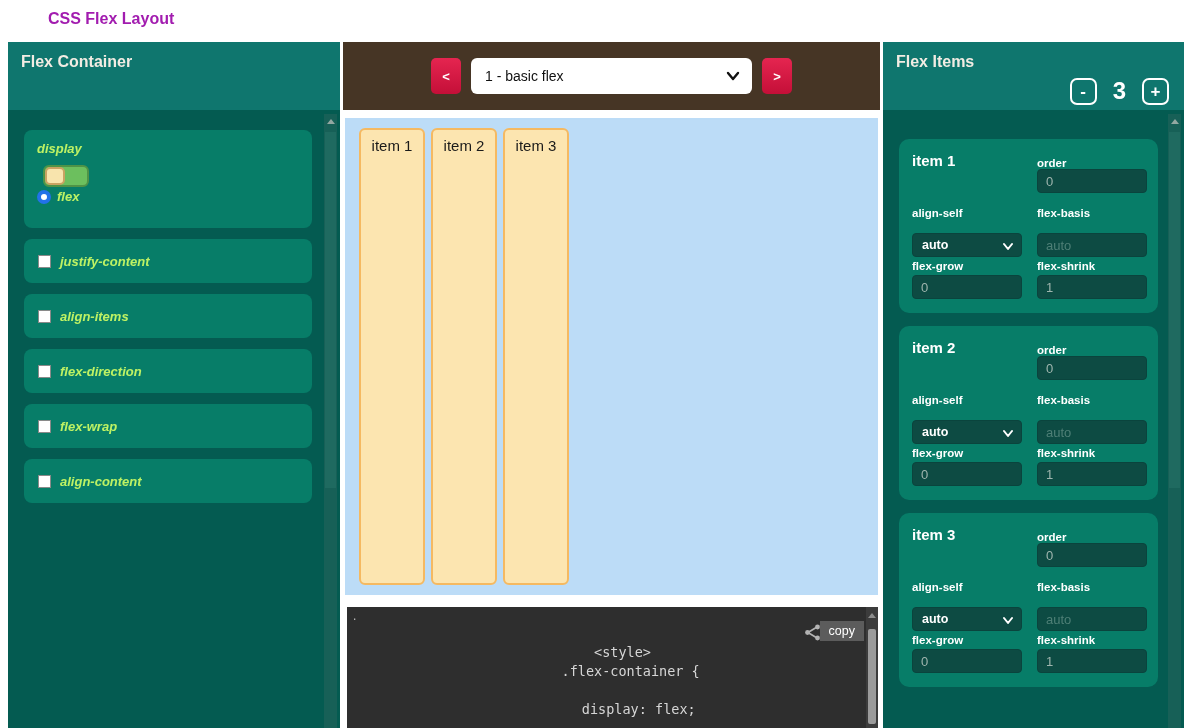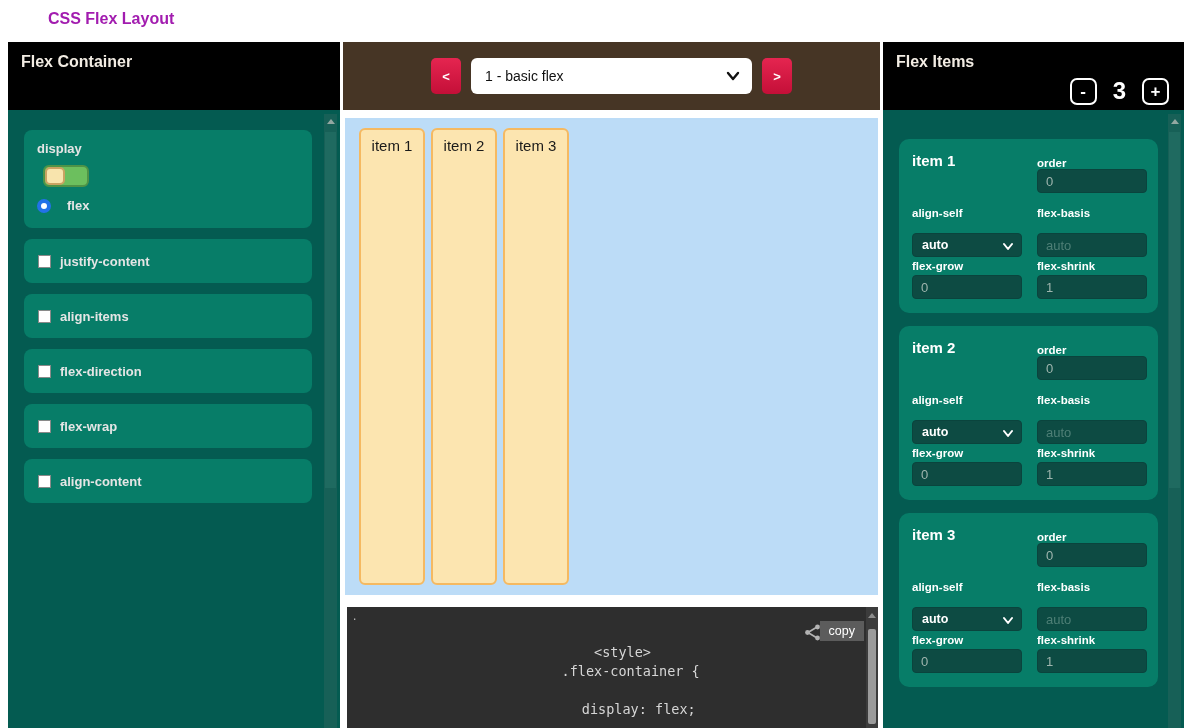--- a/index.html
+++ b/index.html
@@ -4,38 +4,38 @@
 <style>
   * { margin:0; padding:0; box-sizing:border-box; }
   html,body { width:1199px; height:728px; background:#ffffff; overflow:hidden;
     font-family:"Liberation Sans", sans-serif; }
   .stage { position:relative; width:1199px; height:728px; }
 
   .page-title { position:absolute; left:16px; top:10px; font-size:16px; font-weight:bold; color:#a21caf;margin-left:32px; }
 
   
   .panel { position:absolute; top:42px; }
-  .panel-header { background:#000000; color:#f2ece3; height:68px; padding:11px 13px; font-size:16px; font-weight:bold; position:relative; }
+  .panel-header { background:#0f766e; color:#f2ece3; height:68px; padding:11px 13px; font-size:16px; font-weight:bold; position:relative; }
   .panel-body { position:relative; background:#045b51; overflow:hidden; }
 
   
   .vscroll { position:absolute; top:4px; right:3px; bottom:0; width:13px; background:#176057; }
   .vscroll .thumb { position:absolute; left:1px; top:18px; width:11px; height:58%; background:#1f6a60; }
   .tri-up { position:absolute; top:5px; left:3px; width:0; height:0;
     border-left:4px solid transparent; border-right:4px solid transparent; border-bottom:5px solid #93a8a2; }
 
   
   #left-panel { left:8px; width:332px; height:686px; }
   #left-panel .panel-body { height:618px; padding:20px 28px 0 16px; }
   .ctl-card { background:#077d68; border-radius:8px; width:288px; }
   .display-card { height:98px; padding:11px 13px; margin-bottom:11px; }
-  .ctl-label { color:#e5e5e5; font-size:13px; font-weight:bold; }
+  .ctl-label { color:#bef264; font-size:13px; font-weight:bold;font-style:italic; }
   .toggle { margin:9px 0 0 6px; width:46px; height:22px; background:#6cbf5e; border:2px solid #4f9347; border-radius:6px; position:relative; cursor:pointer; }
   .toggle .knob { position:absolute; left:0px; top:0px; width:20px; height:18px; background:#f8e4ad; border:2px solid #c9a362; border-radius:5px; }
-  .radio-row { margin-top:11px; display:flex; align-items:center; gap:16px; }
+  .radio-row { margin-top:2px; display:flex; align-items:center; gap:6px; }
   .radio { width:14px; height:14px; border-radius:50%; background:#fff; border:4px solid #2272e8; }
   .chk-card { height:44px; margin-bottom:11px; display:flex; align-items:center; gap:9px; padding-left:14px; }
   .checkbox { width:13px; height:13px; background:#fff; border:1px solid #8a8a8a; }
 
   
   #middle-header { left:343px; width:537px; height:68px; background:#463525; position:absolute; top:42px;
     display:flex; align-items:center; justify-content:center; gap:10px; }
   .nav-btn { width:30px; height:36px; border:none; border-radius:5px; color:#fff; font-size:13px; font-weight:bold;
     background:linear-gradient(180deg,#e52550 0%, #c40f38 100%); cursor:pointer; }
   .example-select { width:281px; height:36px; background:#fff; border-radius:6px; position:relative;

